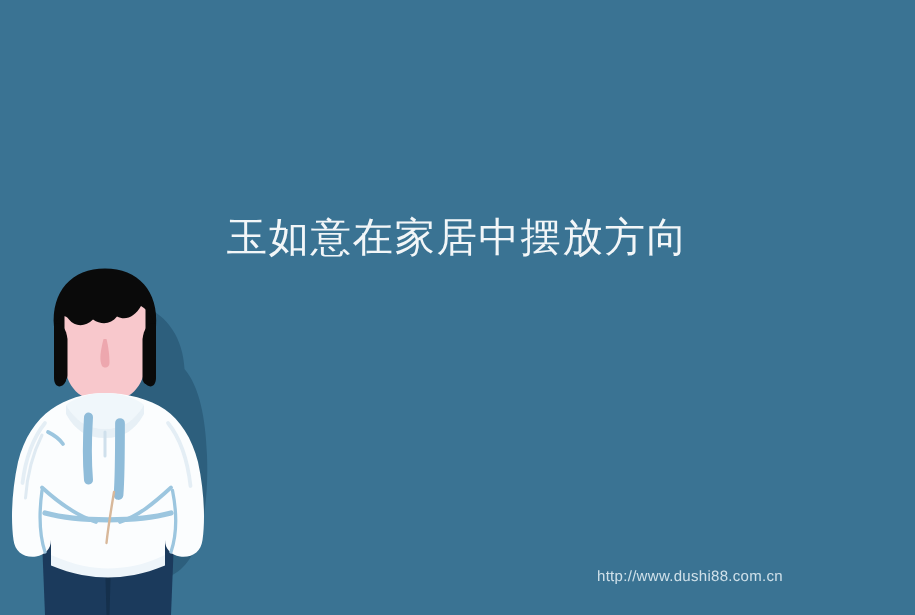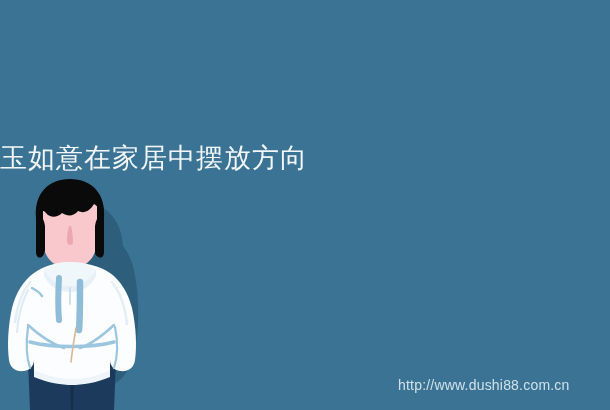--- a/index.html
+++ b/index.html
@@ -15,35 +15,35 @@
     background: #3a7393;
     font-family: "Liberation Sans", "DejaVu Sans", sans-serif;
   }
 
   
   #title {
     position: absolute;
     left: 0;
     top: 141px;
     width: 610px;
-    text-align: left;
+    text-align: center;
     font-size: 27px;
     line-height: 34px;
     letter-spacing: 1px;
     color: #f2f6f8;
     white-space: nowrap;
     font-weight: 400;
   }
 
   
   #watermark {
     position: absolute;
     left: 398px;
     top: 376px;
-    font-size: 14px;
+    font-size: 10px;
     line-height: 18px;
     color: rgba(233, 243, 248, 0.86);
     letter-spacing: 0.2px;
     white-space: nowrap;
   }
 
   
   #figure {
     position: absolute;
     left: 0px;

